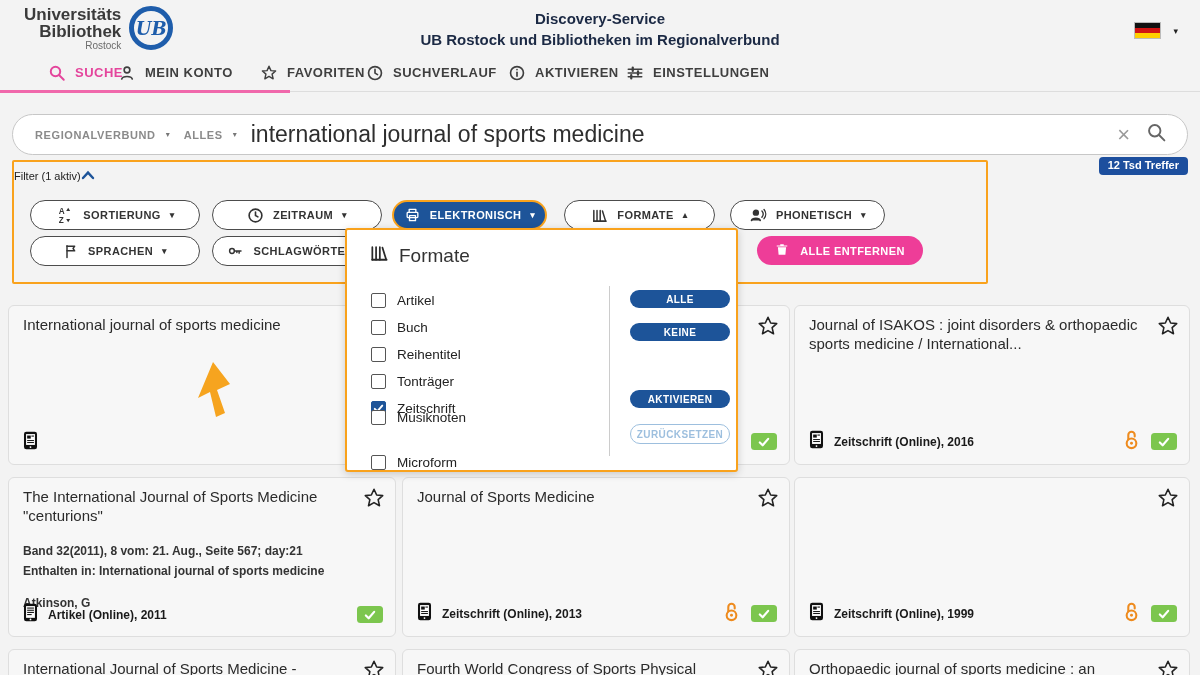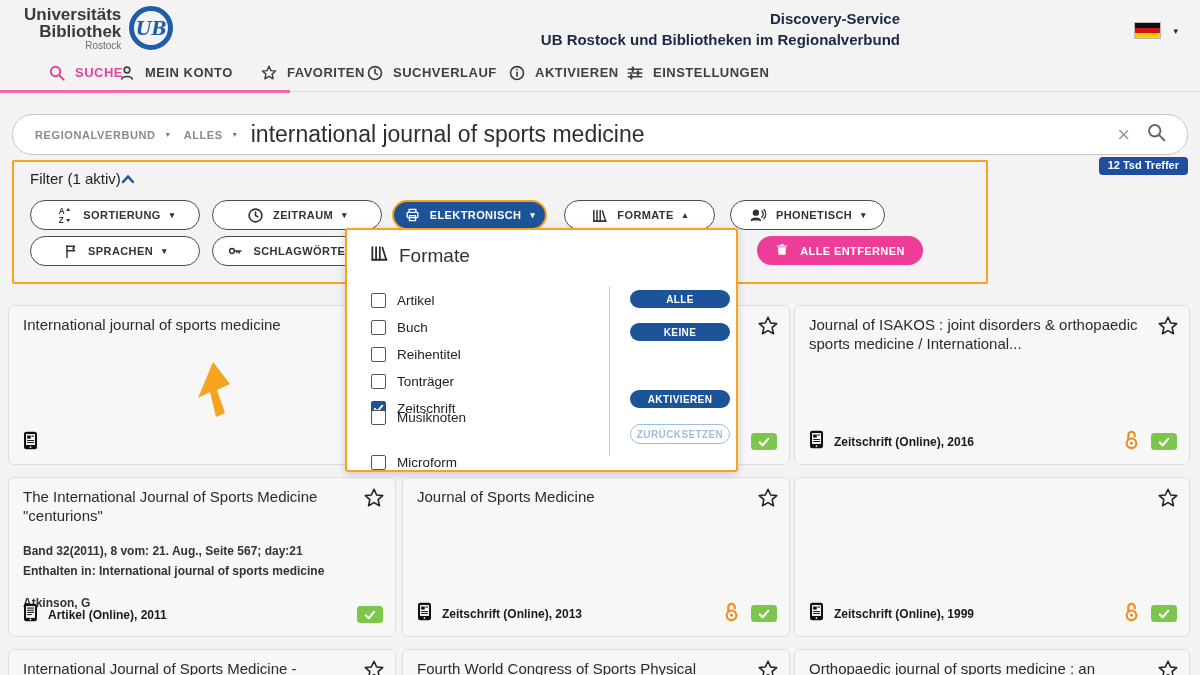--- a/index.html
+++ b/index.html
@@ -9,21 +9,21 @@
 
   
   .header { position:absolute; left:0; top:0; width:1200px; height:56px;padding-left:38px; }
   .logo-wrap { position:absolute; left:24px; top:6px; display:flex; align-items:center; gap:8px; }
   .logo-text { text-align:right; line-height:1.02; }
   .logo-text .l1,.logo-text .l2 { font-size:17px; font-weight:bold; color:#3a3a3a; }
   .logo-text .l3 { font-size:10px; color:#6b6b6b; }
   .logo-mono { width:44px; height:44px; border:5px solid #1e5dab; border-radius:50%;
     display:flex; align-items:center; justify-content:center;
     font-family:"DejaVu Serif", serif; font-style:italic; font-weight:bold; font-size:18px; color:#1e5dab; }
-  .header-title { position:absolute; left:300px; right:300px; top:10px; text-align:right; color:#1b2944; }
+  .header-title { position:absolute; left:300px; right:300px; top:10px; text-align:center; color:#1b2944; }
   .header-title .t1 { font-size:15px; font-weight:bold; }
   .header-title .t2 { font-size:15px; font-weight:bold; margin-top:4px; }
   .lang { position:absolute; right:22px; top:22px; display:flex; align-items:center; gap:12px; }
   .flag { width:27px; height:17px; border:1px solid #bbb; display:flex; flex-direction:column; }
   .flag i { flex:1; display:block; }
   .flag .fb { background:#111; } .flag .fr { background:#d01313; } .flag .fy { background:#ffce00; }
   .lang .caret { font-size:9px; color:#222; }
 
   
   .nav { position:absolute; left:0; top:56px; width:1200px; height:36px; border-bottom:1px solid #ddd; }
@@ -41,21 +41,21 @@
   .query { flex:1; font-size:23px; color:#2e2e2e; white-space:nowrap; overflow:hidden; }
   .sb-close { font-size:22px; color:#9a9a9a; margin-right:16px; cursor:pointer; line-height:1; }
   .sb-mag { cursor:pointer; }
 
   .hits-badge { position:absolute; right:12px; top:157px; background:#1d4f9e; color:#fff;
     font-size:11px; font-weight:bold; padding:2px 9px 4px; border-radius:4px; z-index:6; }
 
   
   .filter-panel { position:absolute; left:12px; top:160px; width:976px; height:124px;
     border:2.5px solid #f9a21c; border-radius:2px; z-index:5; }
-  .filter-title { position:absolute; left:16px; top:8px; font-size:15px; color:#222;
+  .filter-title { position:absolute; left:0; top:8px; font-size:11px; color:#222;
     display:flex; align-items:center; }
   .pill { position:absolute; height:30px; background:#fff; border:1.6px solid #4c4c4c; border-radius:16px;
     display:flex; align-items:center; justify-content:center; gap:9px;
     font-size:11px; font-weight:bold; letter-spacing:.4px; color:#333; cursor:pointer; }
   .pill svg { display:block; }
   .pill .caret { font-size:9px; }
   .pill.active { background:#1d5499; border:2.5px solid #f9a21c; color:#fff; }
   .btn-removeall { position:absolute; left:743px; top:74px; width:166px; height:29px; background:#ee3d98;
     border:none; border-radius:15px; color:#fff; font-size:11px; font-weight:bold; letter-spacing:.4px;
     display:flex; align-items:center; justify-content:center; gap:11px; cursor:pointer; }

